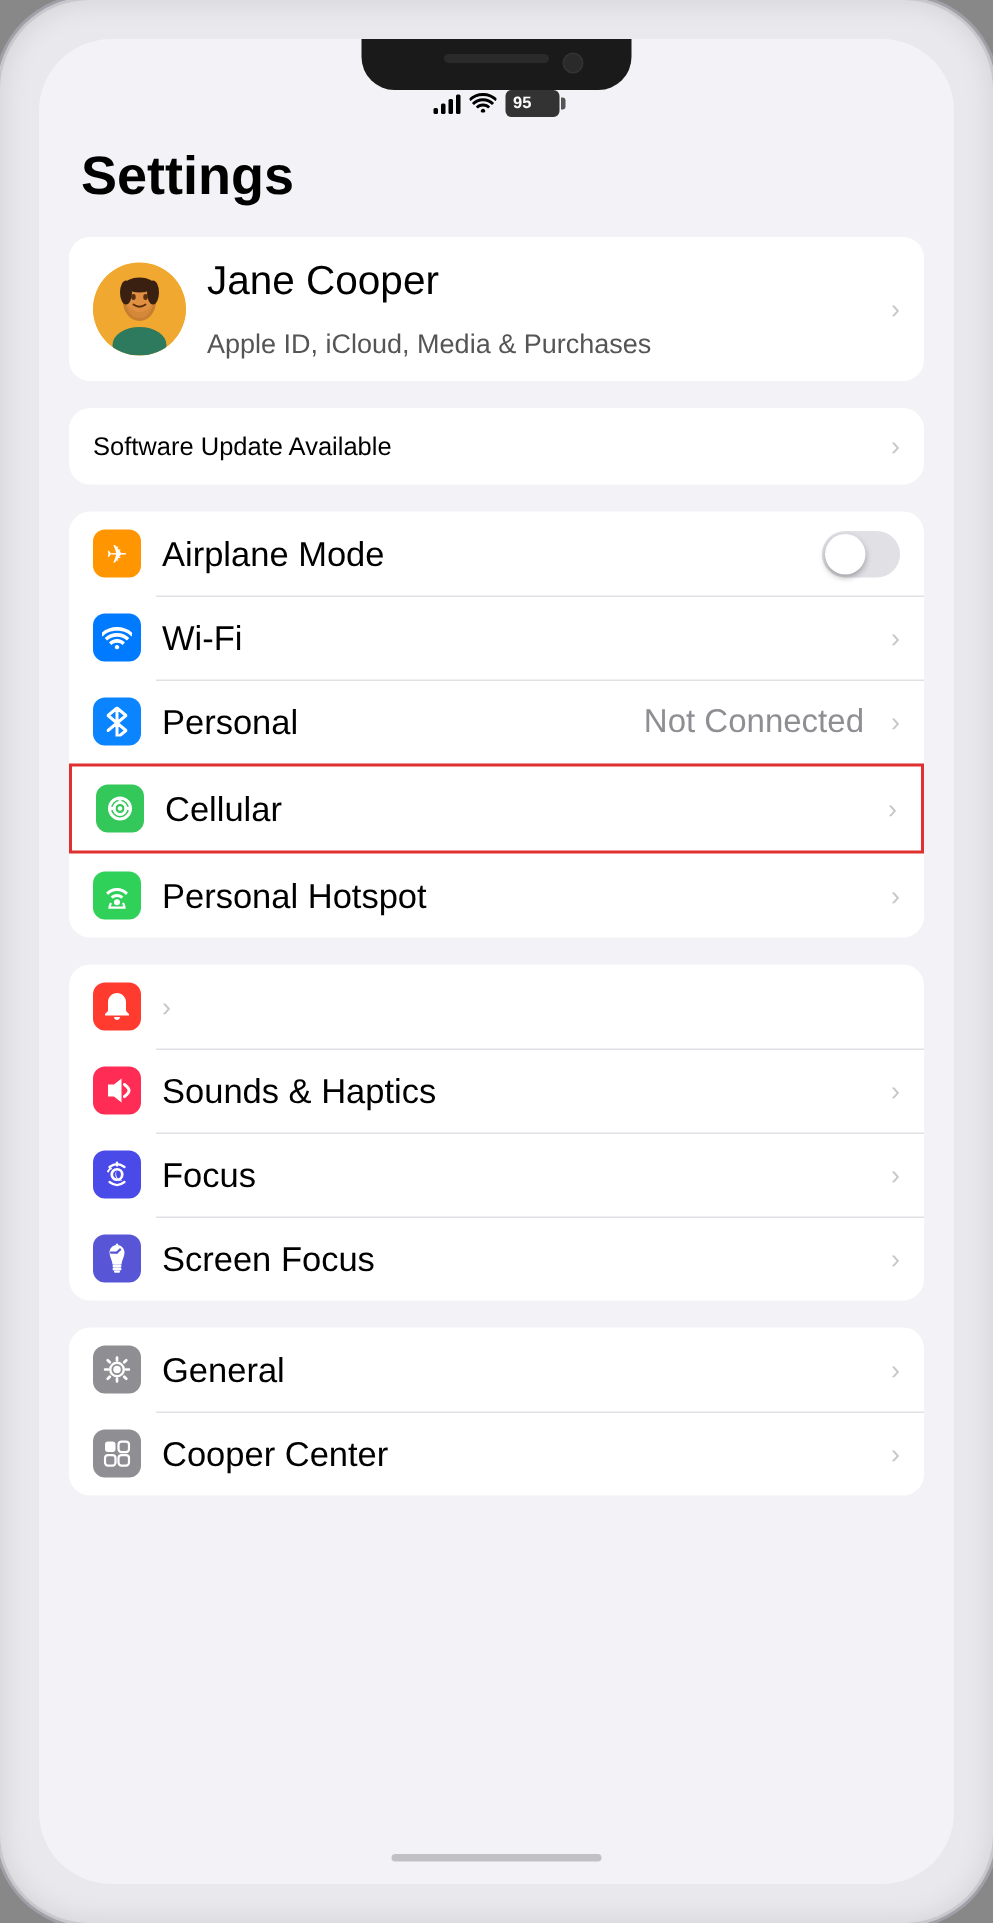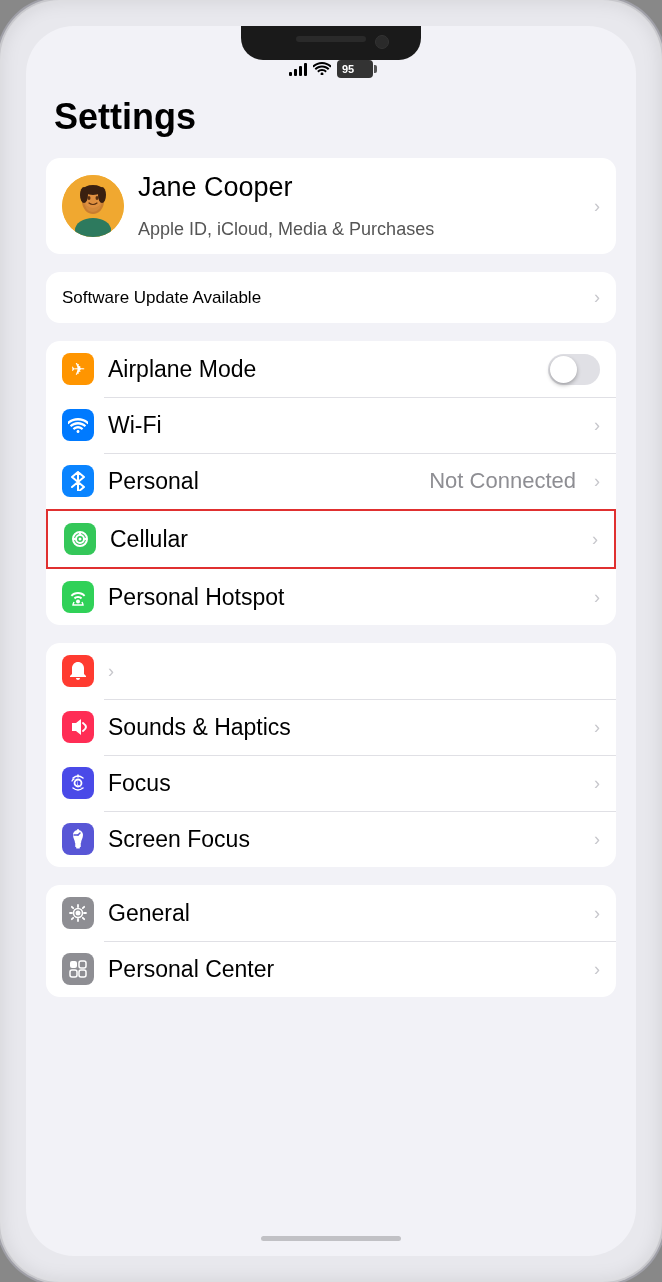--- a/index.html
+++ b/index.html
@@ -545,21 +545,21 @@
 
         <div class="settings-row">
           <div class="row-icon bg-gray">
             <svg width="18" height="18" viewBox="0 0 18 18" fill="white">
               <rect x="1" y="1" width="7" height="7" rx="2" fill="white"></rect>
               <rect x="10" y="1" width="7" height="7" rx="2" fill="none" stroke="white" stroke-width="1.5"></rect>
               <rect x="1" y="10" width="7" height="7" rx="2" fill="none" stroke="white" stroke-width="1.5"></rect>
               <rect x="10" y="10" width="7" height="7" rx="2" fill="none" stroke="white" stroke-width="1.5"></rect>
             </svg>
           </div>
-          <span class="row-label">Personal Center</span>
+          <span class="row-label">Cooper Center</span>
           <span class="chevron">›</span>
         </div>
       </div>
 
     </div>
 
     <div class="home-indicator">
       <div class="home-bar"></div>
     </div>
 

